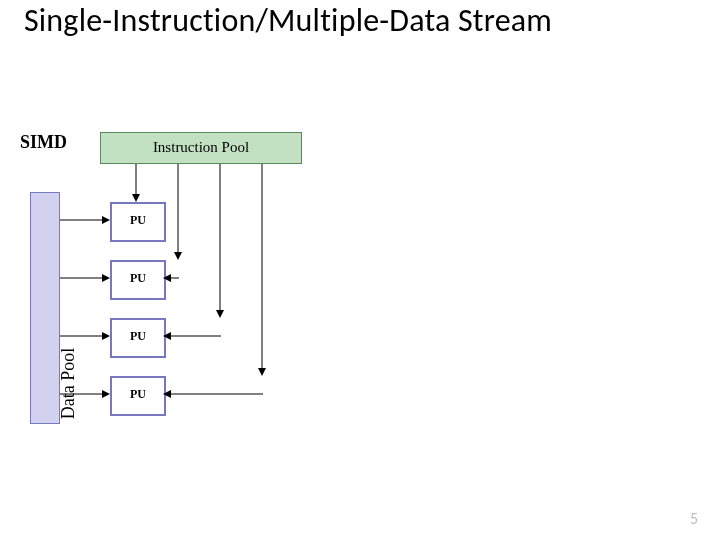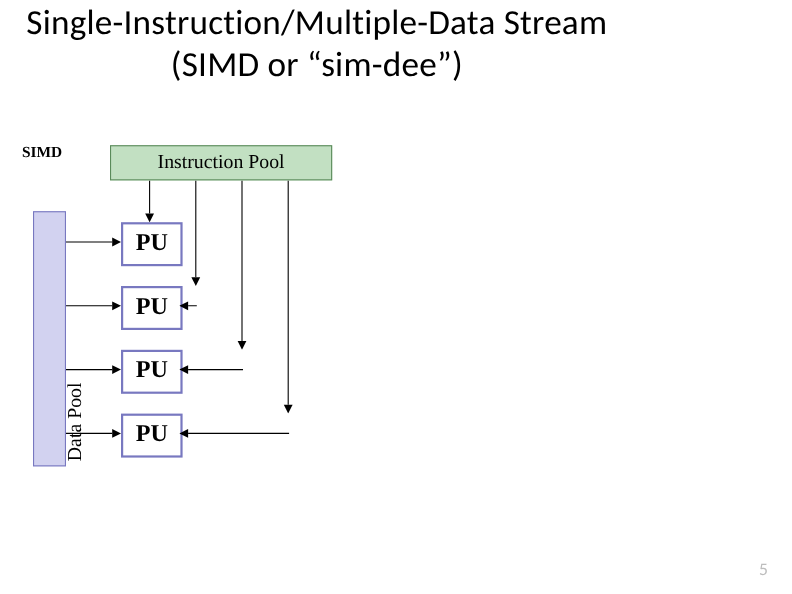--- a/index.html
+++ b/index.html
@@ -1,37 +1,36 @@
 <!DOCTYPE html>
 <html><head>
 <meta charset="utf-8">
 <style>
   html,body{margin:0;padding:0;width:720px;height:540px;font-family:"Calibri","Segoe UI",sans-serif;color:#000;}
   .slide{position:relative;width:720px;height:540px;background:#fff;}
   .title{position:absolute;top:2px;left:0;width:576px;text-align:center;font-size:32px;line-height:1.2;letter-spacing:.2px;}
   .diagram{position:absolute;top:132px;left:20px;width:320px;height:310px;}
-  .simd-label{position:absolute;top:0;left:0;font-family:"Times New Roman",serif;font-weight:bold;font-size:14px;}
-  .inst-pool{position:absolute;top:0;left:80px;width:200px;height:30px;border:1px solid #5a8a5a;background:#c2e0c2;font-family:"Times New Roman",serif;font-size:18px;text-align:center;line-height:28px;}
+  .simd-label{position:absolute;top:0;left:0;font-family:"Times New Roman",serif;font-weight:bold;font-size:18px;}
+  .inst-pool{position:absolute;top:0;left:80px;width:200px;height:30px;border:1px solid #5a8a5a;background:#c2e0c2;font-family:"Times New Roman",serif;font-size:15px;text-align:center;line-height:28px;}
   .data-pool{position:absolute;top:60px;left:10px;width:28px;height:230px;border:1px solid #7878c0;background:#d2d2f0;}
   .data-pool-label{position:absolute;top:180px;left:-78px;width:230px;transform:rotate(-90deg);transform-origin:50% 50%;font-family:"Times New Roman",serif;font-size:18px;text-align:center;}
-  .pu{position:absolute;left:90px;width:52px;height:36px;border:2px solid #7878c0;background:#fff;font-family:"Times New Roman",serif;font-weight:bold;font-size:22px;text-align:center;line-height:32px;}
+  .pu{position:absolute;left:90px;width:52px;height:36px;border:2px solid #7878c0;background:#fff;font-family:"Times New Roman",serif;font-weight:bold;font-size:12px;text-align:center;line-height:32px;}
   .arrow{position:absolute;}
   .arrow svg{display:block;}
   .bullets{position:absolute;top:130px;left:360px;width:330px;font-size:24px;line-height:1.2;}
   .bullets ul{margin:0;padding-left:22px;list-style-type:disc;}
   .bullets li{padding-left:2px;}
   .page-num{position:absolute;bottom:12px;right:22px;font-size:16px;color:#bdbdbd;}
 </style>
 </head>
 <body>
 
 <div class="slide">
   <div class="title">
     <span>Single-Instruction/Multiple-Data Stream</span><br>
-    <span>(SIMD or “sim-dee”)</span>
   </div>
 
   <div class="diagram">
     <div class="simd-label">SIMD</div>
     <div class="inst-pool">Instruction Pool</div>
     <div class="data-pool">
       <div class="data-pool-label">Data Pool</div>
     </div>
 
     <div class="pu" style="top:70px">PU</div>

